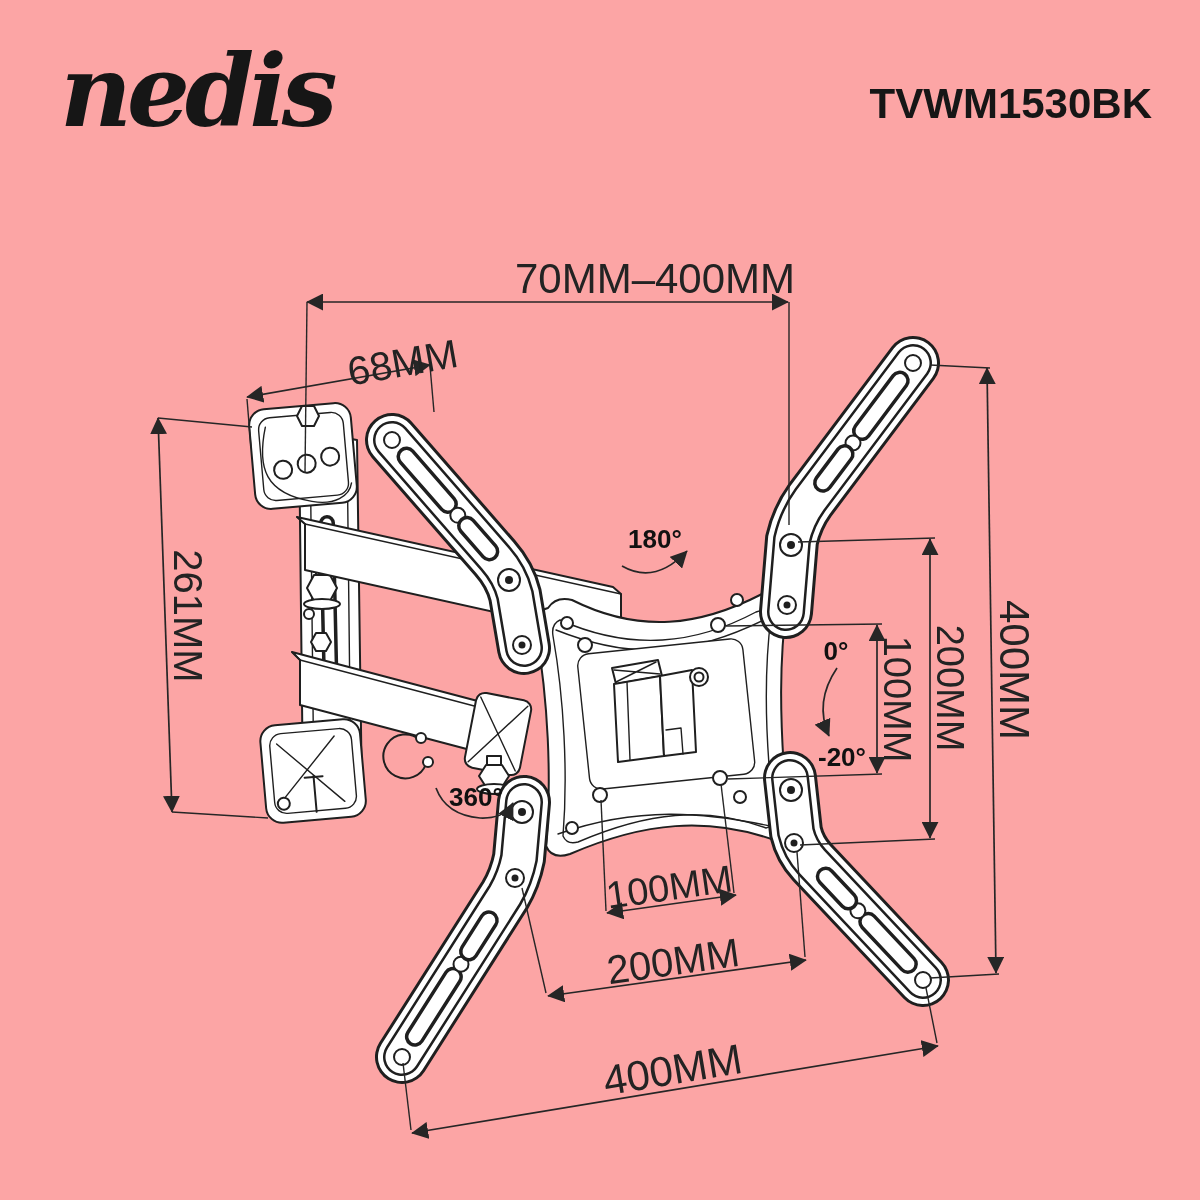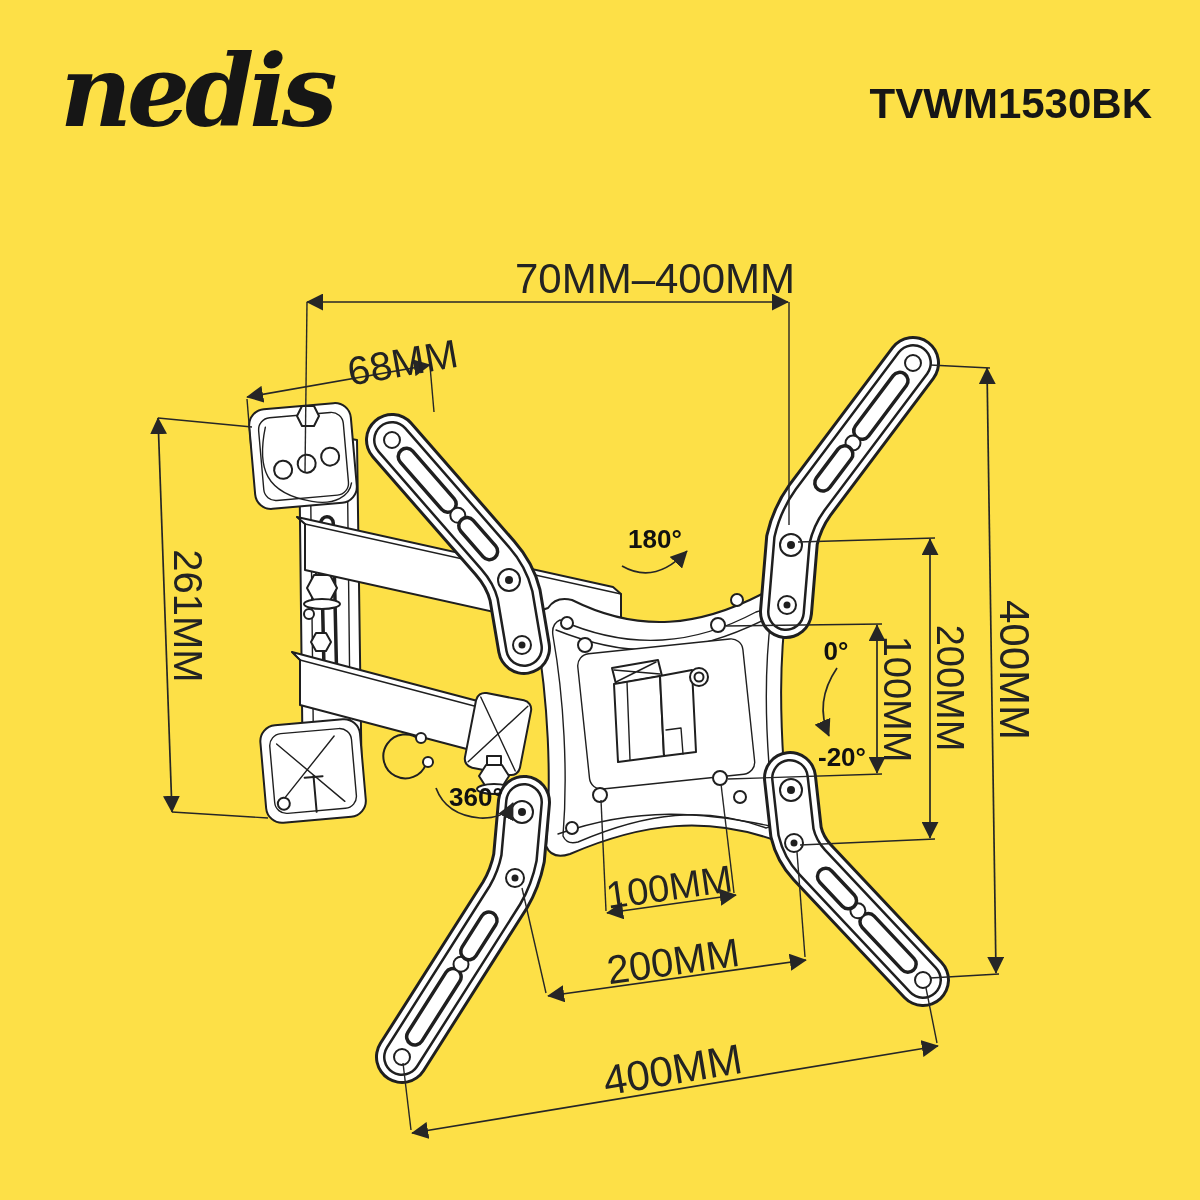--- a/index.html
+++ b/index.html
@@ -1,16 +1,16 @@
 <!DOCTYPE html>
 <html><head>
 <meta charset="utf-8">
 <style>
   html,body{margin:0;padding:0;background:#fff;}
-  .canvas{position:relative;width:1200px;height:1200px;background:#fde047;overflow:hidden;
+  .canvas{position:relative;width:1200px;height:1200px;background:#fca5a5;overflow:hidden;
           font-family:"Liberation Sans",sans-serif;}
   svg{position:absolute;left:0;top:0;}
   .draw{stroke:#1f1f1f;fill:none;stroke-width:2;stroke-linejoin:round;stroke-linecap:round;}
   .fillw{fill:#ffffff;}
   .thin{stroke-width:1.4;}
   .dimline{stroke:#262626;stroke-width:1.7;fill:none;}
   .extline{stroke:#262626;stroke-width:1.4;fill:none;}
   .dim{font-family:"Liberation Sans",sans-serif;fill:#232323;font-weight:400;}
   .ang{font-family:"Liberation Sans",sans-serif;fill:#111;font-weight:700;font-size:26px;}
   .brand{font-family:"DejaVu Serif",serif;font-style:italic;font-weight:bold;

